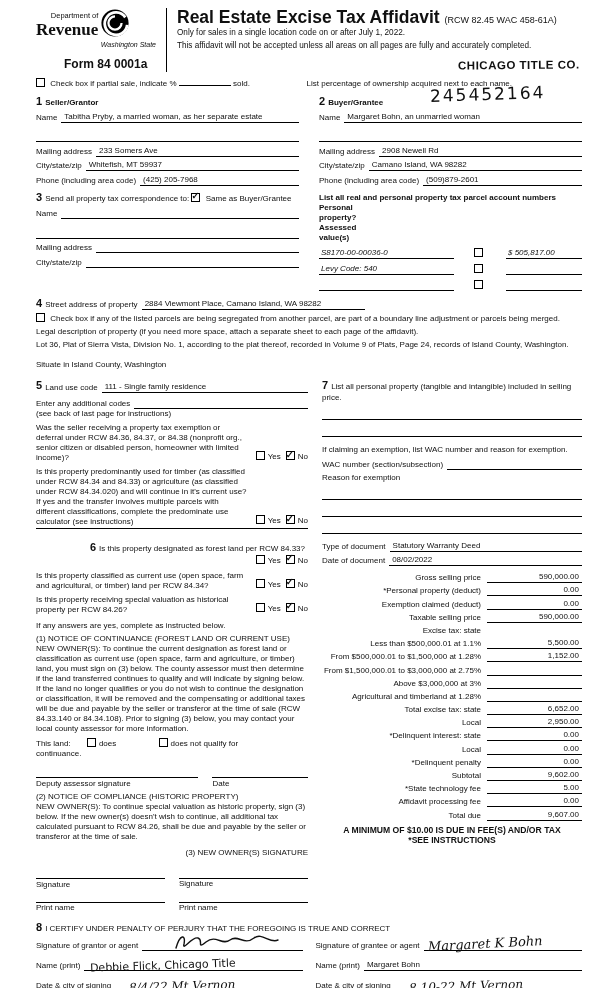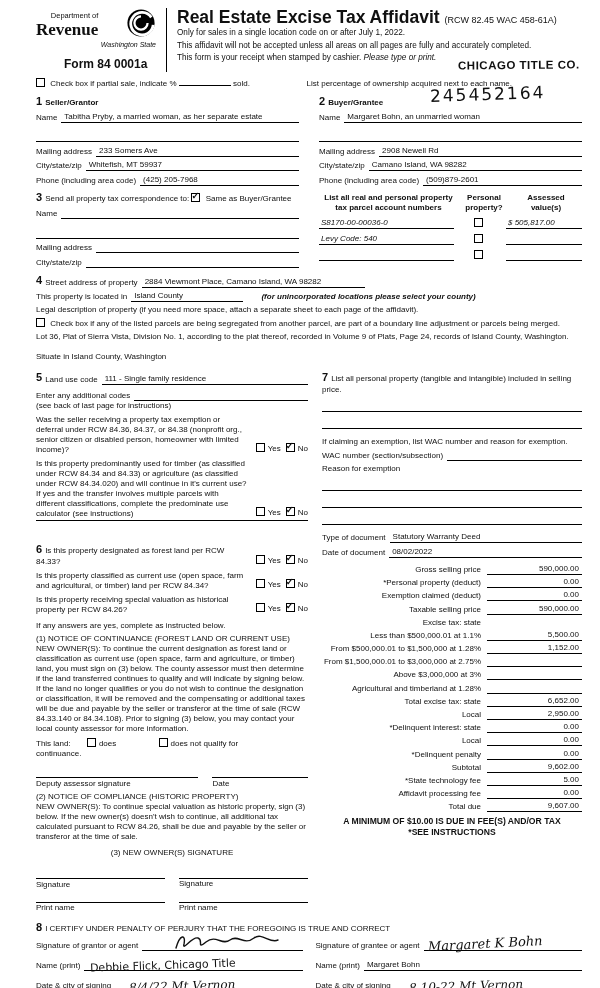--- a/index.html
+++ b/index.html
@@ -2,21 +2,21 @@
 <html><head>
 <meta charset="utf-8">
 <style>
   html,body{margin:0;padding:0;background:#fff;}
   .page{width:600px;height:988px;box-sizing:border-box;background:#fff;color:#101010;
         font-family:"Liberation Sans",sans-serif;font-size:8px;line-height:1.25;
         position:relative;padding:8px 18px 0 36px;overflow:hidden;}
   
   .hdr{display:flex;gap:10px;}
   .logo{width:120px;flex:0 0 120px;}
-  .logo-top{display:flex;justify-content:space-between;align-items:center;gap:2px;}
+  .logo-top{display:flex;justify-content:flex-start;align-items:center;gap:2px;}
   .logo-txt{text-align:right;}
   .logo-line1{font-size:7.5px;}
   .logo-name{font-size:17px;font-weight:bold;font-family:"Liberation Serif",serif;line-height:1;}
   .logo-sub{font-size:7px;font-style:italic;text-align:right;}
   .form-no{font-size:12px;font-weight:bold;margin-top:7px;margin-left:28px;}
   .hdr-divider{border-left:1.5px solid #000;}
   .title{font-size:17.5px;font-weight:bold;line-height:1.05;}
   .title-ref{font-size:9px;font-weight:normal;}
   .intro{font-size:8.2px;margin-top:2px;}
   .chicago{position:absolute;top:58px;right:20px;font-size:11.5px;font-weight:bold;
@@ -29,21 +29,21 @@
   .cb.on::after{content:"✓";position:absolute;left:-1px;top:-3.5px;font-size:9.5px;font-weight:bold;}
   .row{display:flex;align-items:flex-end;margin-top:3.5px;}
   .lbl{white-space:nowrap;padding-right:4px;}
   .fill{flex:1;border-bottom:1px solid #000;min-height:10px;padding:0 3px;position:relative;}
   .bl{border-bottom:1px solid #000;height:10px;margin-top:6px;}
   .sec{font-weight:bold;}
   .secno{font-size:11px;font-weight:bold;margin-right:3px;}
   .grid2{display:grid;grid-template-columns:1fr 1fr;column-gap:20px;}
   .b{font-weight:normal;} .i{font-style:italic;} .bi{font-weight:bold;font-style:italic;}
   
-  .parcel-head{display:flex;font-weight:bold;text-align:center;margin-top:2px;}
+  .parcel-head{display:flex;font-weight:bold;margin-top:2px;flex-direction:column;}
   .ph1{flex:1;} .ph2{width:52px;} .ph3{width:72px;}
   .parcel-row{display:flex;align-items:flex-end;height:16px;font-style:italic;}
   .pr1{flex:1;border-bottom:1px solid #000;padding:0 2px;}
   .pr2{width:52px;text-align:center;}
   .pr3{width:72px;border-bottom:1px solid #000;padding:0 2px;}
   
   .cols{display:grid;grid-template-columns:272px 1fr;column-gap:14px;margin-top:9px;}
   .q{display:flex;align-items:flex-end;margin-top:4px;}
   .qt{flex:1;padding-right:3px;}
   .yn{white-space:nowrap;padding-bottom:1px;}
@@ -91,23 +91,20 @@
       <div class="form-no">Form 84 0001a</div>
     </div>
     <div class="hdr-divider"></div>
     <div>
       <div class="title">
         <span>Real Estate Excise Tax Affidavit</span>
         <span class="title-ref">(RCW 82.45 WAC 458-61A)</span>
       </div>
       <div class="intro">Only for sales in a single location code on or after July 1, 2022.</div>
       <div class="intro">This affidavit will not be accepted unless all areas on all pages are fully and accurately completed.</div>
-      <div class="intro">
-        <span>This form is your receipt when stamped by cashier. </span><span class="i">Please type or print.</span>
-      </div>
     </div>
   </div>
   <div class="chicago">CHICAGO TITLE CO.</div>
   <div class="hw-num">245452164</div>
 
   <div class="partial-row">
     <span>
       <span class="cb"></span>
       <span>Check box if partial sale, indicate %</span>
       <span style="display:inline-block;width:52px;border-bottom:1px solid #000;"></span>
@@ -213,29 +210,23 @@
     </div>
   </div>
 
   <div style="margin-top:6px;">
     <div class="row" style="margin-top:0;">
         <span class="secno">4</span>
       <span class="lbl">Street address of property</span>
       <span class="fill" style="max-width:330px;">2884 Viewmont Place, Camano Island, WA 98282</span>
         <span style="flex:1;"></span>
       </div>
-    <div class="row">
-        <span class="lbl">This property is located in</span>
-      <span class="fill" style="max-width:230px;">Island County</span>
-      <span class="bi" style="margin-left:18px;">(for unincorporated locations please select your county)</span>
-        <span style="flex:1;"></span>
-      </div>
-    <div class="p">Legal description of property (if you need more space, attach a separate sheet to each page of the affidavit).</div>
     <div class="p"><span class="cb"></span>
       <span>Check box if any of the listed parcels are being segregated from another parcel, are part of a boundary line adjustment or parcels being merged.</span></div>
+    <div class="p">Legal description of property (if you need more space, attach a separate sheet to each page of the affidavit).</div>
     <div class="p">Lot 36, Plat of Sierra Vista, Division No. 1, according to the plat thereof, recorded in Volume 9 of Plats, Page 24, records of Island County, Washington.</div>
     <div class="p" style="margin-top:10px;">Situate in Island County, Washington</div>
   </div>
 
   <div class="cols">
     <div>
 
       <div class="row" style="margin-top:0;">
           <span class="secno">5</span>
         <span class="lbl">Land use code</span>
@@ -248,21 +239,21 @@
       <div>(see back of last page for instructions)</div>
       <div class="q">
           <span class="qt">Was the seller receiving a property tax exemption or deferral under RCW 84.36, 84.37, or 84.38 (nonprofit org., senior citizen or disabled person, homeowner with limited income)?</span>
         <span class="yn"><span class="cb"></span><span>Yes</span><span class="cb on"></span><span>No</span></span>
         </div>
       <div class="q" style="border-bottom:1px solid #000;padding-bottom:1px;">
           <span class="qt"><span>Is this property predominantly used for timber (as classified under RCW 84.34 and 84.33) or agriculture (as classified under RCW 84.34.020) and will continue in it's current use? </span><span class="b">If yes and the transfer involves multiple parcels with different classifications, complete the predominate use calculator (see instructions)</span></span>
         <span class="yn"><span class="cb"></span><span>Yes</span><span class="cb on"></span><span>No</span></span>
         </div>
 
-      <div class="q" style="margin-top:22px;">
+      <div class="q" style="margin-top:12px;flex-direction:column;">
           <span class="qt"><span class="secno">6</span><span>Is this property designated as forest land per RCW 84.33?</span></span>
         <span class="yn"><span class="cb"></span><span>Yes</span><span class="cb on"></span><span>No</span></span>
         </div>
       <div class="q">
           <span class="qt">Is this property classified as current use (open space, farm and agricultural, or timber) land per RCW 84.34?</span>
         <span class="yn"><span class="cb"></span><span>Yes</span><span class="cb on"></span><span>No</span></span>
         </div>
       <div class="q">
           <span class="qt">Is this property receiving special valuation as historical property per RCW 84.26?</span>
         <span class="yn"><span class="cb"></span><span>Yes</span><span class="cb on"></span><span>No</span></span>
@@ -275,21 +266,21 @@
         <span class="cb" style="margin-left:14px;"></span><span>does</span>
         <span class="cb" style="margin-left:40px;"></span><span>does not qualify for</span>
       </div>
       <div>continuance.</div>
       <div style="display:grid;grid-template-columns:1.7fr 1fr;column-gap:14px;margin-top:18px;">
         <div class="overline">Deputy assessor signature</div>
         <div class="overline">Date</div>
       </div>
       <div class="p b">(2) NOTICE OF COMPLIANCE (HISTORIC PROPERTY)</div>
       <div><span>NEW OWNER(S): To continue special valuation as historic property, </span><span class="b">sign (3) below.</span><span> If the new owner(s) doesn't wish to continue, all additional tax calculated pursuant to RCW 84.26, shall be due and payable by the seller or transferor at the time of sale.</span></div>
-      <div class="p b" style="text-align:center;margin-top:6px;">(3) NEW OWNER(S) SIGNATURE</div>
+      <div class="p b" style="text-align:right;margin-top:6px;">(3) NEW OWNER(S) SIGNATURE</div>
       <div class="sig-grid">
         <div>
             <div class="bl" style="margin-top:0;"></div>
             <div class="overline" style="border-top:none;">Signature</div>
           </div>
         <div>
             <div class="bl" style="margin-top:0;"></div>
             <div>Signature</div>
           </div>
         <div>

